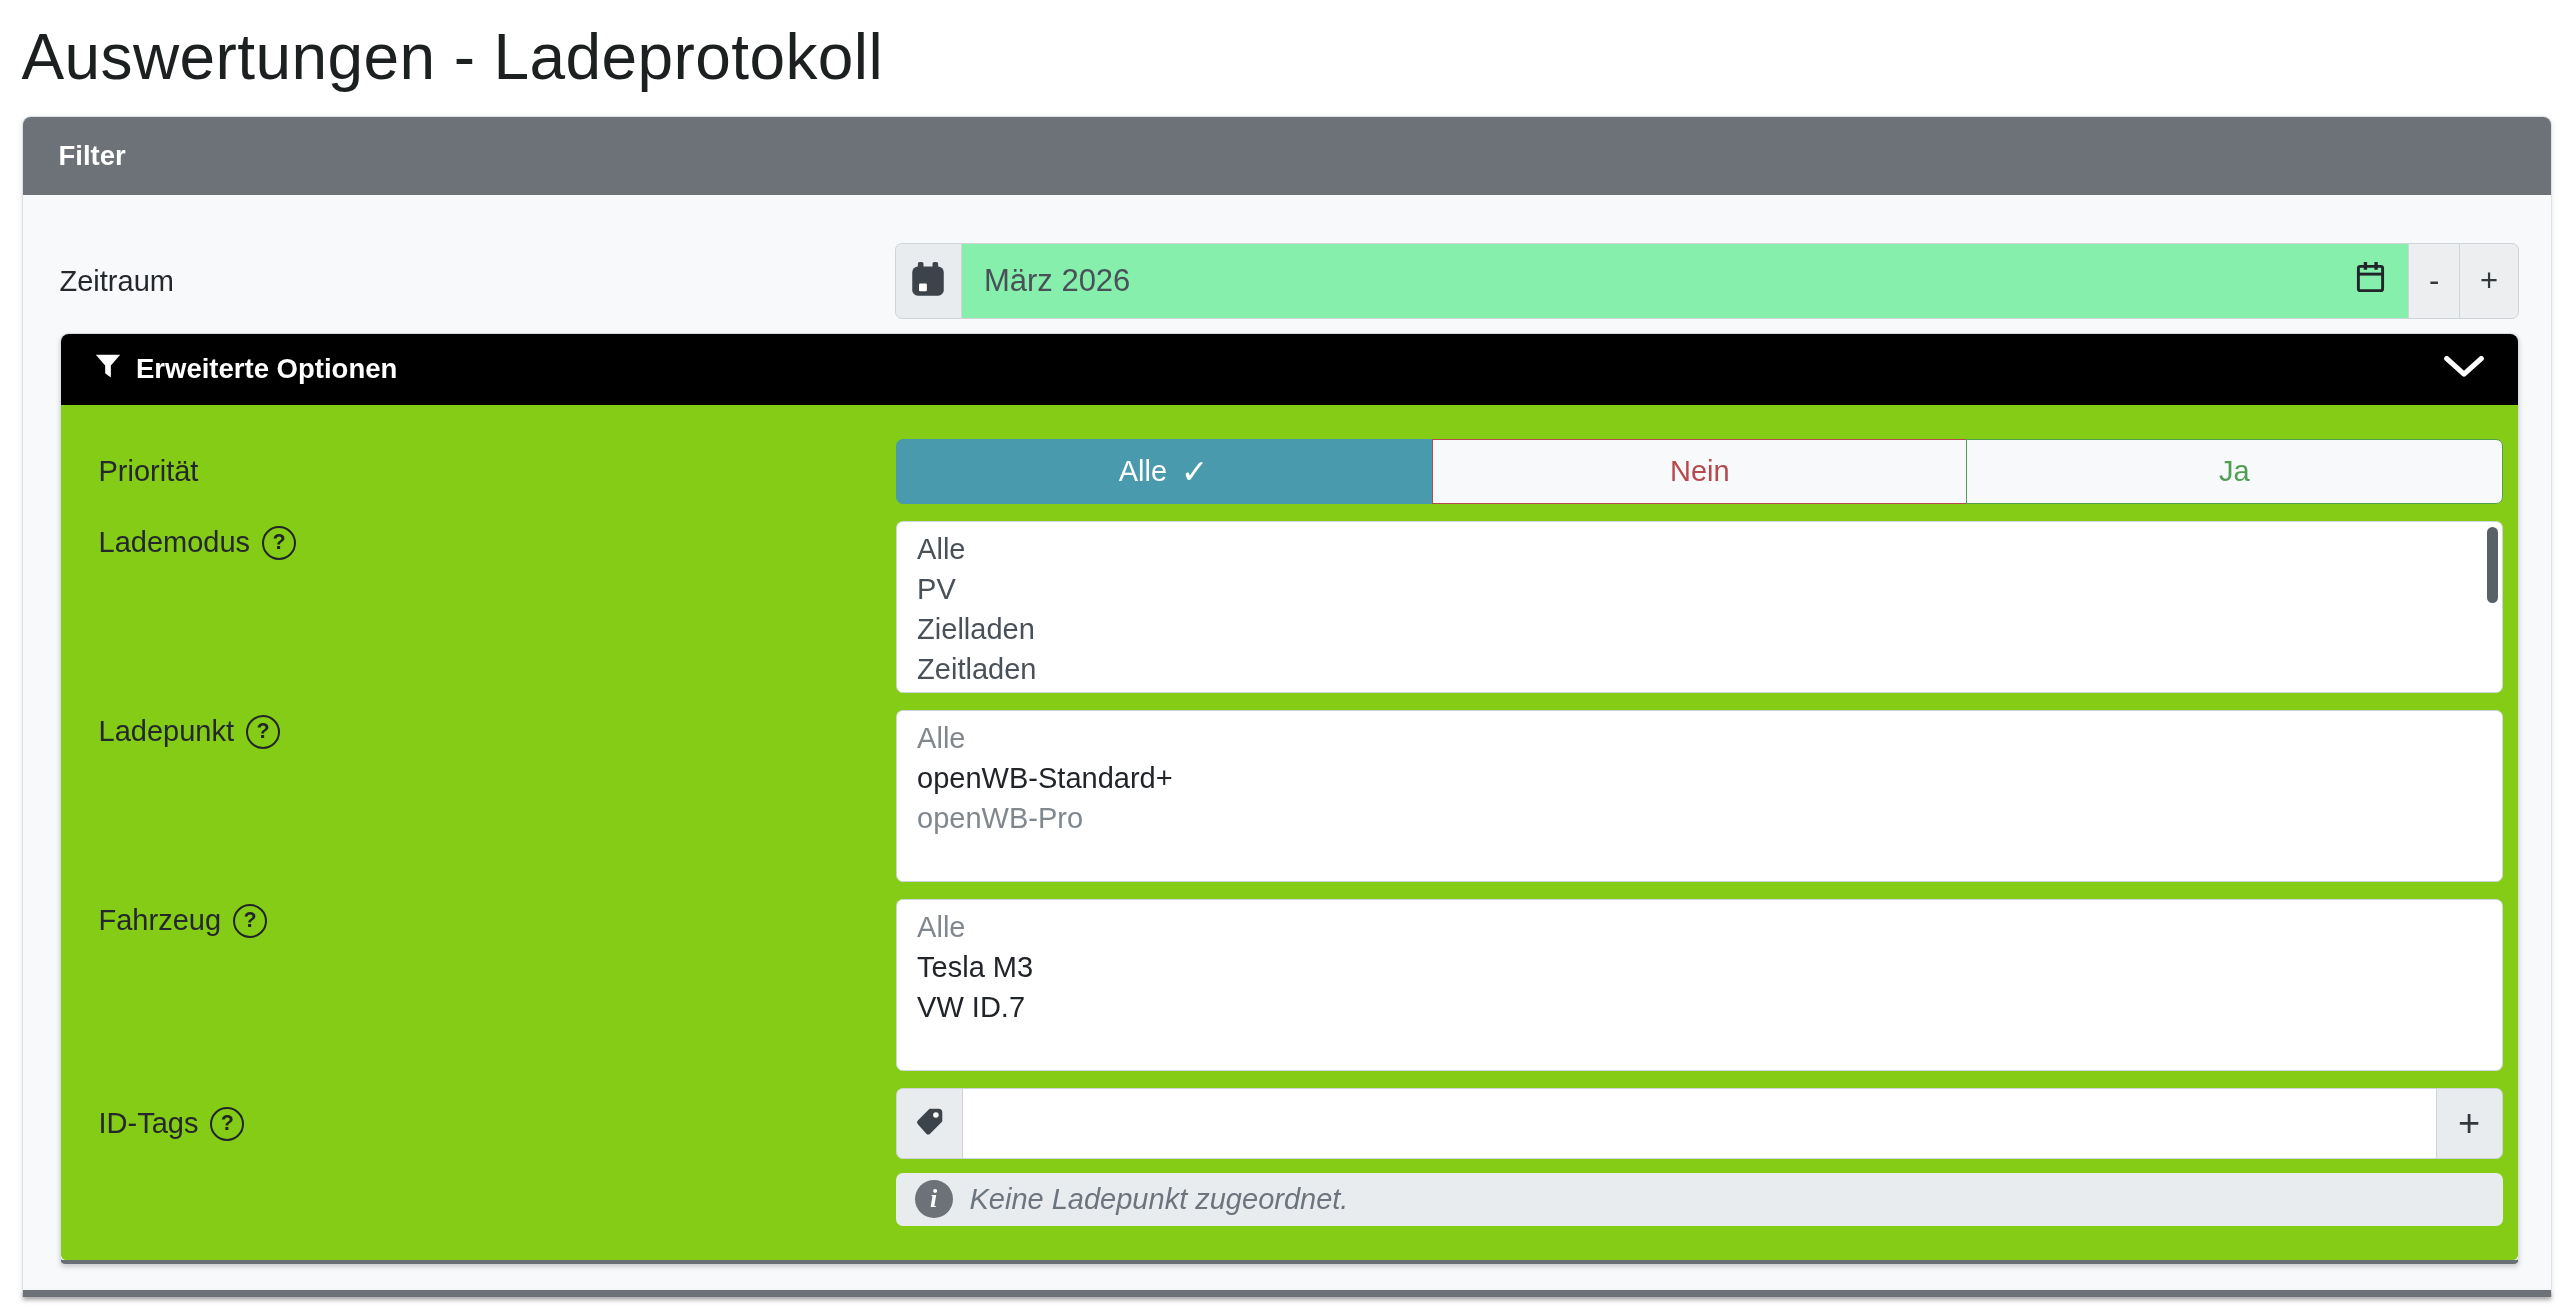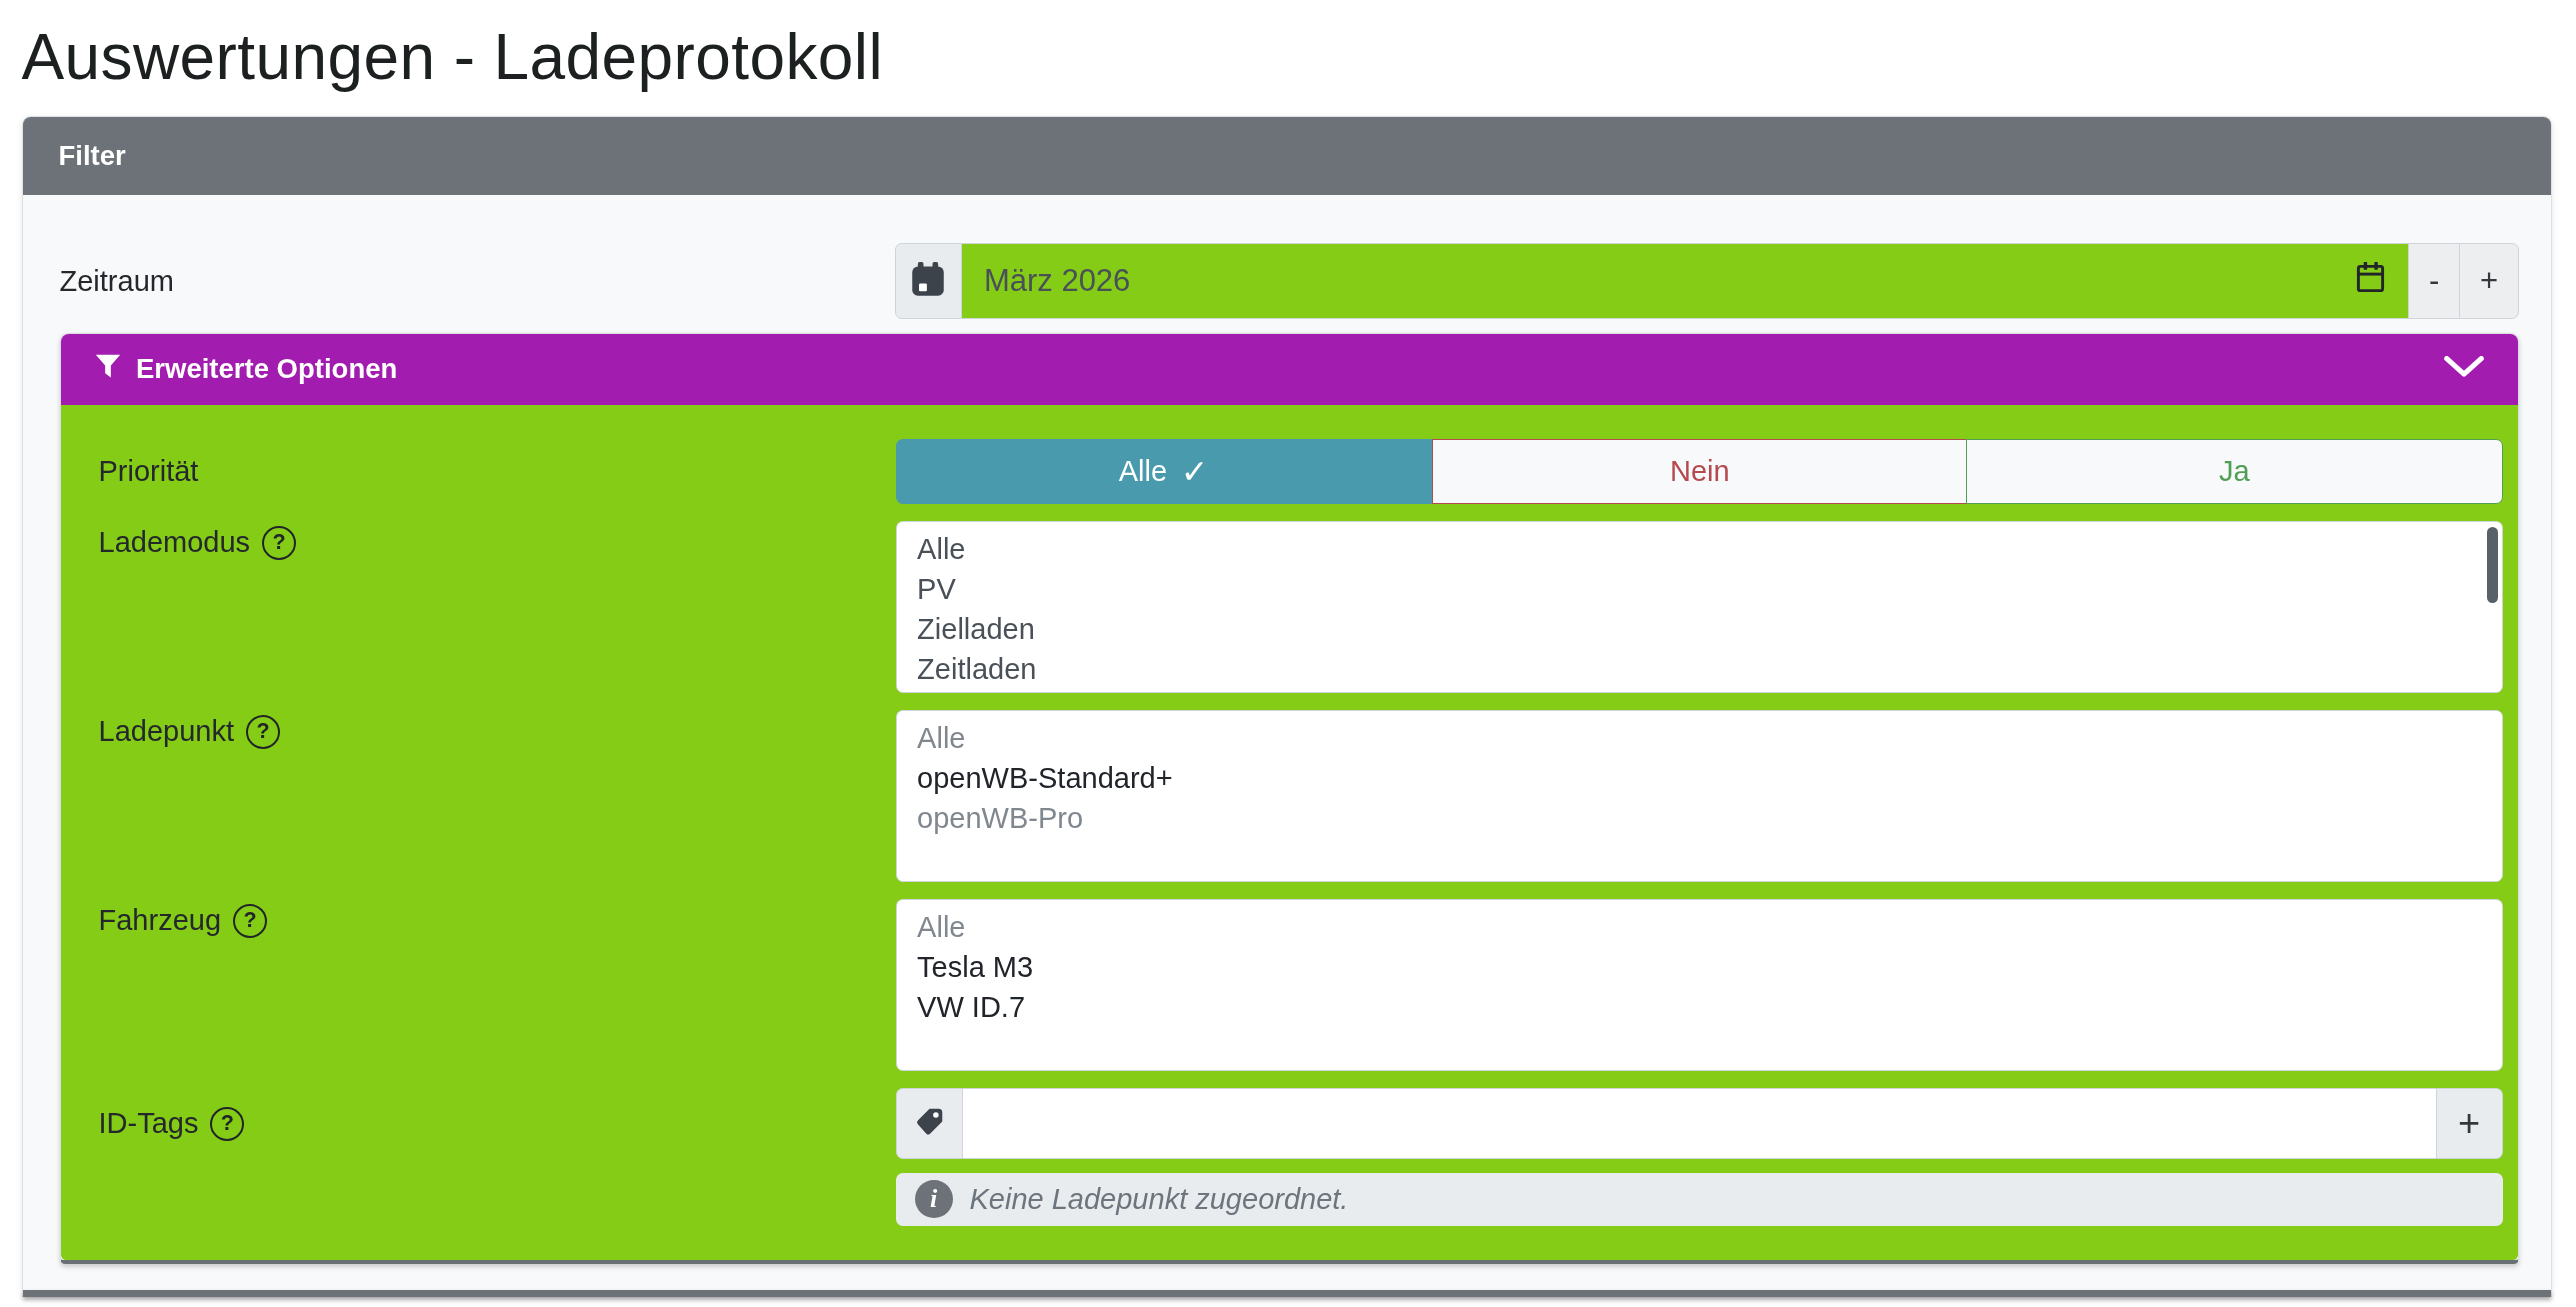--- a/index.html
+++ b/index.html
@@ -42,40 +42,40 @@
   }
 
   
   .input-group{display:flex;height:76px;}
   .ig-addon{
     width:67px;background:#e9ecef;border:1.7px solid #ced4da;
     border-radius:6.9px 0 0 6.9px;display:flex;align-items:center;justify-content:center;
     box-sizing:border-box;flex:0 0 67px;
   }
   .month-input{
-    flex:1;background:#84cc16;border:1.7px solid #ced4da;border-left:none;
+    flex:1;background:#86efac;border:1.7px solid #ced4da;border-left:none;
     display:flex;align-items:center;justify-content:space-between;
     padding:0 22.4px;box-sizing:border-box;font-size:31px;color:#495057;
   }
   .stepper-btn{
     width:53px;background:#eceef0;border:1.7px solid #ced4da;margin-left:-1.7px;
     display:flex;align-items:center;justify-content:center;
     font-size:31px;color:#33383d;box-sizing:border-box;cursor:pointer;flex:0 0 53px;
   }
   .stepper-btn.plus{width:60px;flex:0 0 60px;border-radius:0 6.9px 6.9px 0;}
 
   
   .adv-card{
     margin-top:13.8px;border:0.9px solid #d9dde1;
     border-bottom:4.3px solid #686f75;
     border-radius:8.6px 8.6px 5.2px 5.2px;
     box-shadow:0 2.6px 5.2px rgba(0,0,0,.18);
   }
   .adv-header{
-    background:#a21caf;color:#fff;font-size:27.5px;font-weight:700;
+    background:#000000;color:#fff;font-size:27.5px;font-weight:700;
     padding:19px 34px;border-radius:7.7px 7.7px 0 0;
     display:flex;align-items:center;gap:15.5px;position:relative;cursor:pointer;
   }
   .adv-header .chev{position:absolute;right:34px;top:50%;transform:translateY(-50%);}
   .adv-body{background:#84cc16;padding:34px 15.5px 34px 38px;border-radius:0 0 5.2px 5.2px;}
   .adv-row{margin-bottom:17px;}
 
   
   .btn-group{display:flex;height:65px;}
   .pbtn{flex:1;display:flex;align-items:center;justify-content:center;

